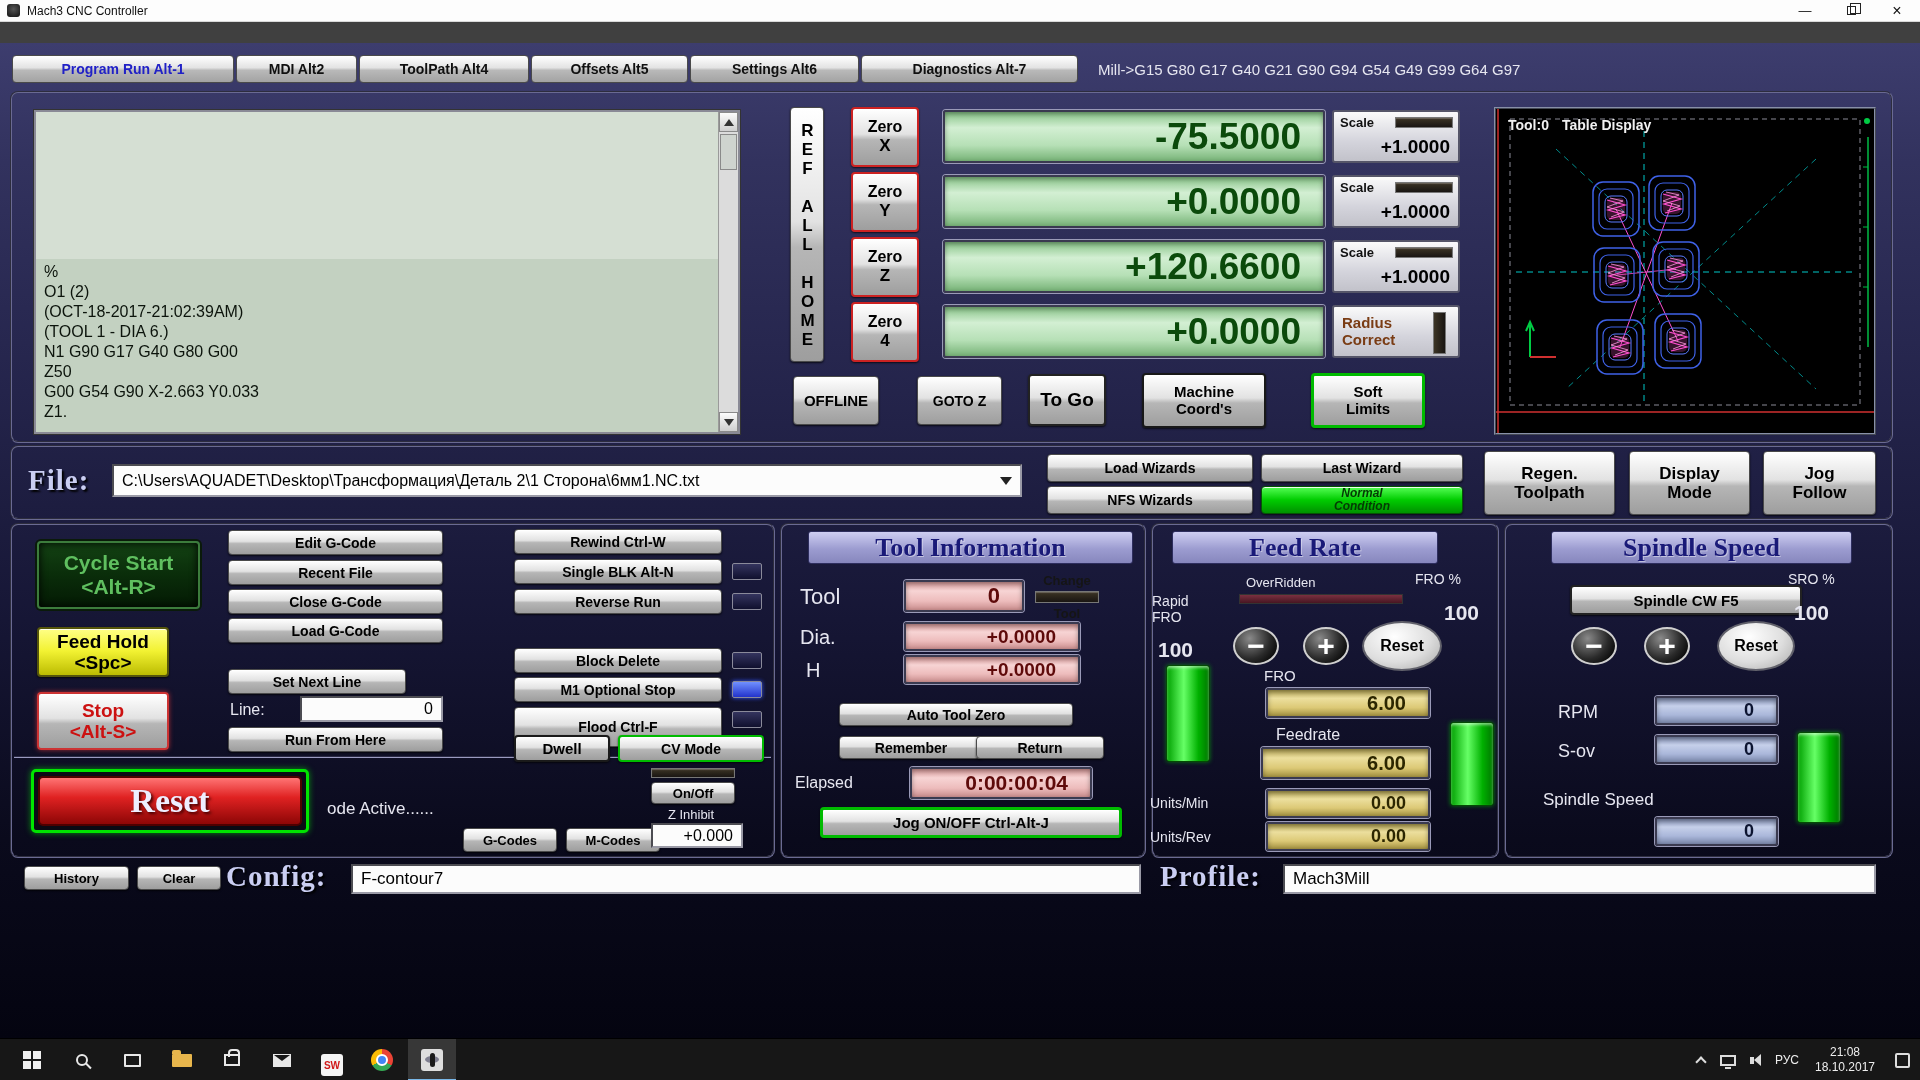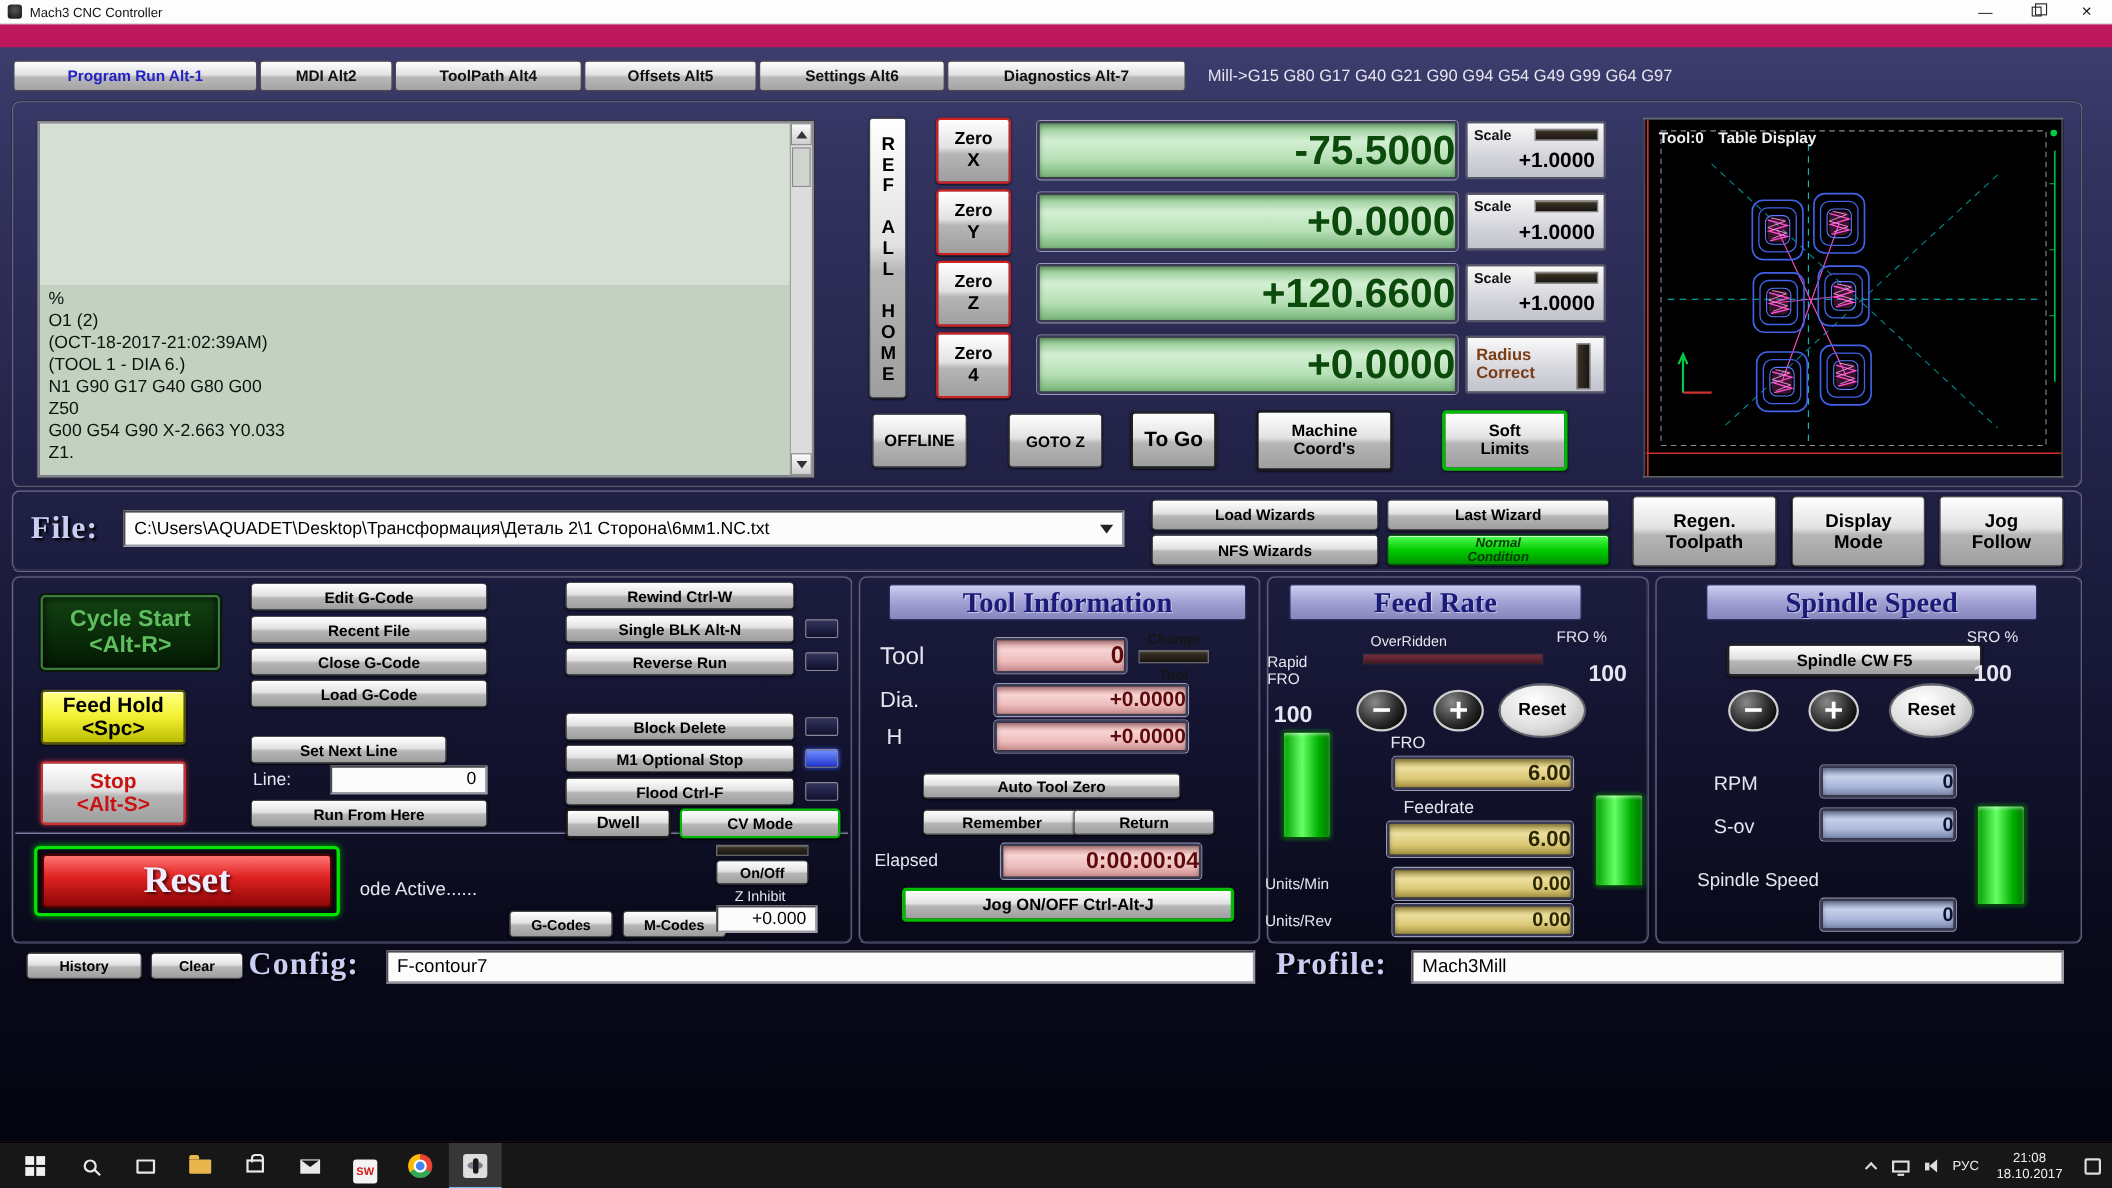--- a/index.html
+++ b/index.html
@@ -1,18 +1,18 @@
 <!DOCTYPE html>
 <html><head>
 <meta charset="utf-8">
 <style>
   * { margin:0; padding:0; box-sizing:border-box; }
   html,body { width:1920px; height:1080px; overflow:hidden; background:#000; }
   body { font-family:"Liberation Sans", sans-serif; }
-  #screen { position:relative; width:1920px; height:1080px; background:#be185d; }
+  #screen { position:relative; width:1920px; height:1080px; background:#404040; }
   .a { position:absolute; }
   .ml { white-space:pre-line; line-height:1.12; }
   .serif { font-family:"Liberation Serif", serif; }
 
   
   #titlebar { left:0; top:0; width:1920px; height:22px; background:#fdfdfd; border-bottom:1px solid #d9d9d9; display:flex; align-items:center; }
   .app-icon { width:13px; height:13px; margin:0 7px 0 7px; background:radial-gradient(circle at 50% 40%, #555, #111); border-radius:3px; }
   .wtitle { font-size:12px; color:#111; }
   .winbtn { width:46px; height:21px; display:flex; align-items:center; justify-content:center; color:#111; font-size:13px; }
   .restore-glyph { width:9px; height:9px; border:1px solid #222; background:#fff; position:relative; }
@@ -30,21 +30,21 @@
     display:flex; align-items:center; justify-content:center; font-size:14px; font-weight:bold; color:#101010; }
   .tab.active { color:#2121c6; }
 
   .btn { background:linear-gradient(180deg,#ffffff,#e2e2e2 45%,#b6b6b6 55%,#9e9e9e); border:1px solid #4a4a4a; border-radius:4px;
     box-shadow:0 1px 2px rgba(0,0,0,.7), inset 0 1px 0 rgba(255,255,255,.9);
     color:#000; font-weight:bold; font-size:14px; display:flex; align-items:center; justify-content:center; text-align:center; }
 
   .lbl { color:#e6e6f0; font-size:16px; display:flex; align-items:center; }
 
   .dro { display:flex; align-items:center; justify-content:flex-end; font-weight:bold; border:2px solid #3a3a50; border-radius:3px;
-    box-shadow:0 0 0 1px #9a9ab8, inset 0 2px 5px rgba(0,0,0,.35); padding-right:0; }
+    box-shadow:0 0 0 1px #9a9ab8, inset 0 2px 5px rgba(0,0,0,.35); padding-right:22px; }
   .dro.g { background:linear-gradient(180deg,#85c285 0%,#d3efd3 32%,#b6e0b6 68%,#77b377 100%); color:#0b4a0b; }
   .dro.p { background:linear-gradient(180deg,#d99a9a 0%,#f7d4d4 32%,#edbcbc 68%,#c98d8d 100%); color:#5e0a0a; }
   .dro.t { background:linear-gradient(180deg,#b3a352 0%,#ecdf9e 32%,#dcc976 68%,#a29040 100%); color:#2c2600; }
   .dro.b { background:linear-gradient(180deg,#8390b5 0%,#c6d0ea 32%,#aab7da 68%,#7a87aa 100%); color:#0c1430; }
 
   .scalebox { background:linear-gradient(180deg,#fafafa,#d4d4dc 60%,#c2c2ca); border:2px solid #555568; border-radius:3px; }
   .hbar { background:linear-gradient(180deg,#3c3425,#191512); border:1px solid #777; box-shadow:inset 0 1px 1px rgba(255,255,255,.25); }
   .vbar { background:linear-gradient(90deg,#3c3425,#191512); border:1px solid #777; }
 
   .ptitle { background:linear-gradient(180deg,#cecef2 0%,#9c9cd0 55%,#8787bd 100%); border:1px solid #2e2e5e; border-radius:3px;
@@ -295,21 +295,21 @@
 
     <div class="btn a" style="left:514px;top:486px;width:208px;height:25px">Rewind Ctrl-W</div>
     <div class="btn a" style="left:514px;top:516px;width:208px;height:25px">Single BLK Alt-N</div>
     <div class="led a" style="left:732px;top:520px"></div>
     <div class="btn a" style="left:514px;top:546px;width:208px;height:25px">Reverse Run</div>
     <div class="led a" style="left:732px;top:550px"></div>
     <div class="btn a" style="left:514px;top:605px;width:208px;height:25px">Block Delete</div>
     <div class="led a" style="left:732px;top:609px"></div>
     <div class="btn a" style="left:514px;top:634px;width:208px;height:25px">M1 Optional Stop</div>
     <div class="led on a" style="left:732px;top:638px"></div>
-    <div class="btn a" style="left:514px;top:664px;width:208px;height:25px">Flood Ctrl-F</div>
+    <div class="btn a" style="left:514px;top:664px;width:208px;height:40px">Flood Ctrl-F</div>
     <div class="led a" style="left:732px;top:668px"></div>
     <div class="btn a" style="left:514px;top:692px;width:96px;height:27px;font-size:15px;border:2px solid #1a1a1a">Dwell</div>
     <div class="btn a" style="left:618px;top:692px;width:146px;height:27px;border:2px solid #00bb00">CV Mode</div>
 
     <div class="lbl a" style="left:327px;top:755px;width:210px;height:22px;font-size:17px">ode Active......</div>
     <div class="btn a" style="left:463px;top:785px;width:94px;height:24px;font-size:13px">G-Codes</div>
     <div class="btn a" style="left:566px;top:785px;width:94px;height:24px;font-size:13px">M-Codes</div>
     <div class="hbar a" style="left:651px;top:725px;width:84px;height:10px"></div>
     <div class="btn a" style="left:651px;top:739px;width:84px;height:22px;font-size:13px">On/Off</div>
     <div class="lbl a" style="left:636px;top:763px;width:110px;height:16px;font-size:13px;justify-content:center">Z Inhibit</div>

